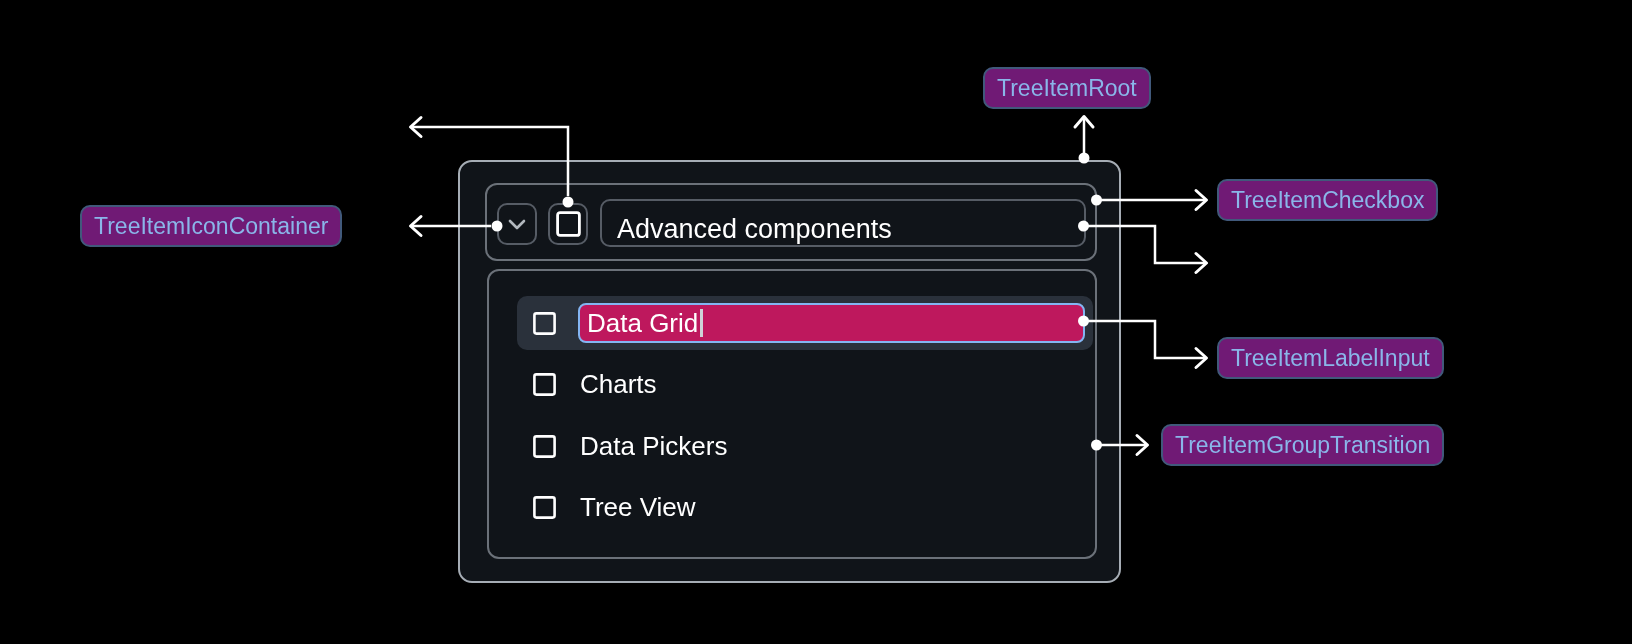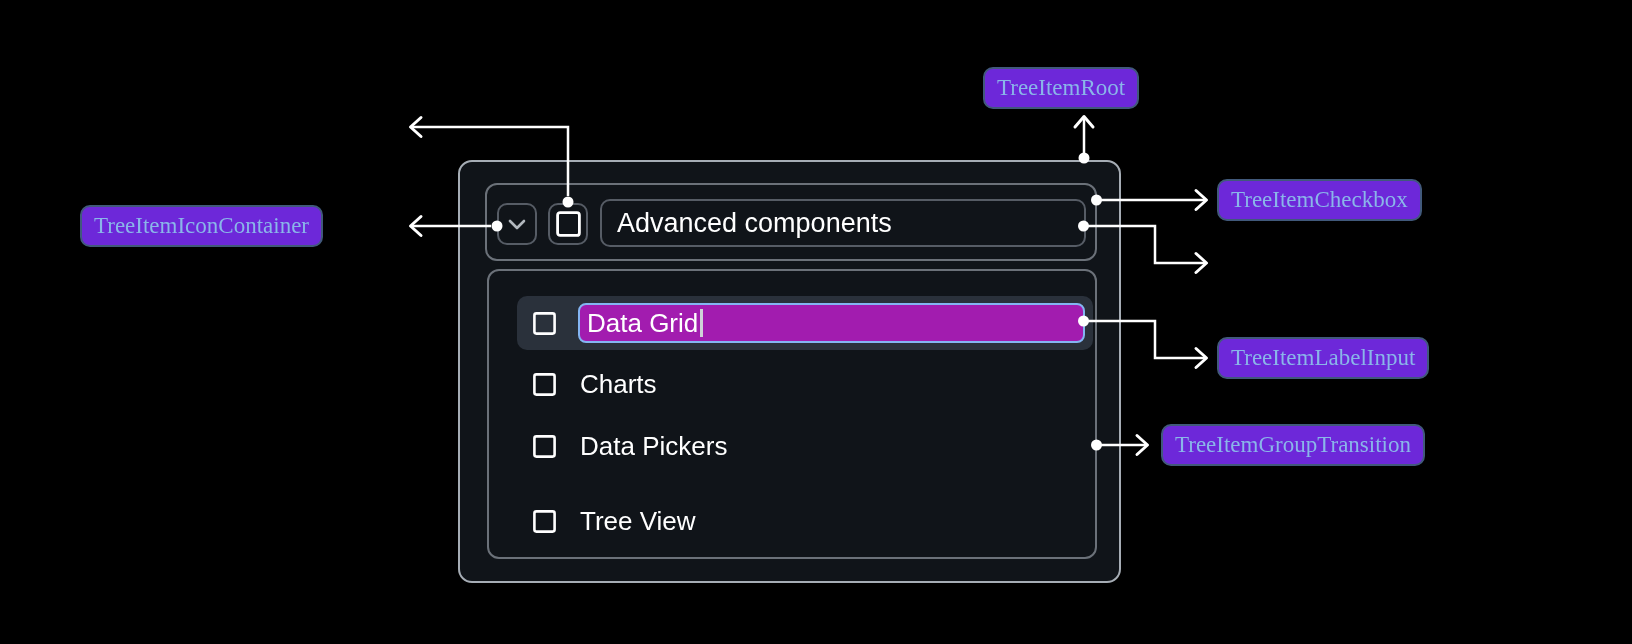--- a/index.html
+++ b/index.html
@@ -5,22 +5,22 @@
   html,body{margin:0;padding:0;background:#000;}
   .canvas{
     position:relative;width:1632px;height:644px;background:#000000;
     font-family:"Liberation Sans",sans-serif;overflow:hidden;
   }
 
   
   .chip{
     position:absolute;box-sizing:border-box;height:42px;padding:0 12px;
     display:flex;align-items:center;white-space:nowrap;
-    background:#6d28d9;border:2px solid #41597b;border-radius:10px;
-    color:#8ab6e9;font-family:Liberation Serif, serif;font-size:23px;
+    background:#701a75;border:2px solid #41597b;border-radius:10px;
+    color:#8ab6e9;font-family:Liberation Sans, sans-serif;font-size:23px;
     z-index:6;
   }
   .chip-checkbox{left:153px;top:107px}
   .chip-icon-container{left:80px;top:205px}
   .chip-root{left:983px;top:67px}
   .chip-content{left:1217px;top:179px}
   .chip-label{left:1217px;top:242px}
   .chip-label-input{left:1217px;top:337px}
   .chip-group-transition{left:1161px;top:424px}
 
@@ -37,41 +37,41 @@
   .icon-box{
     position:absolute;box-sizing:border-box;width:40px;height:42px;top:18px;
     border:2px solid #565c65;border-radius:10px;
     display:flex;align-items:center;justify-content:center;
   }
   .expander-box{left:10px}
   .checkbox-box{left:61px}
   .header-label{
     position:absolute;left:113px;top:14px;width:486px;height:48px;
     box-sizing:border-box;border:2px solid #565c65;border-radius:10px;
-    display:flex;align-items:center;padding-left:15px;
+    display:flex;align-items:flex-end;padding-left:15px;
     color:#ffffff;font-size:27px;
   }
   .tree-group{
     position:absolute;left:27px;top:107px;width:610px;height:290px;
     box-sizing:border-box;border:2px solid #6b7179;border-radius:12px;
   }
   .tree-row{
     position:absolute;left:28px;width:576px;height:44px;
     display:flex;align-items:center;box-sizing:border-box;
     padding-left:16px;gap:24px;color:#ffffff;font-size:26px;
   }
   .row-editing{
     top:25px;height:54px;background:#2a313b;border-radius:10px;gap:0;
   }
   .row-charts{top:91px}
   .row-date-pickers{top:153px}
-  .row-tree-view{top:228px}
+  .row-tree-view{top:214px}
   .label-input{
     margin-left:22px;width:507px;height:40px;box-sizing:border-box;
-    border:2px solid #84b5f2;border-radius:8px;background:#a21caf;
+    border:2px solid #84b5f2;border-radius:8px;background:#be185d;
     display:flex;align-items:center;padding-left:7px;
     color:#ffffff;font-size:26px;
   }
   .caret{
     display:inline-block;width:3px;height:28px;margin-left:2px;
     background:#ced2d7;
   }
 
   
   .connectors{

